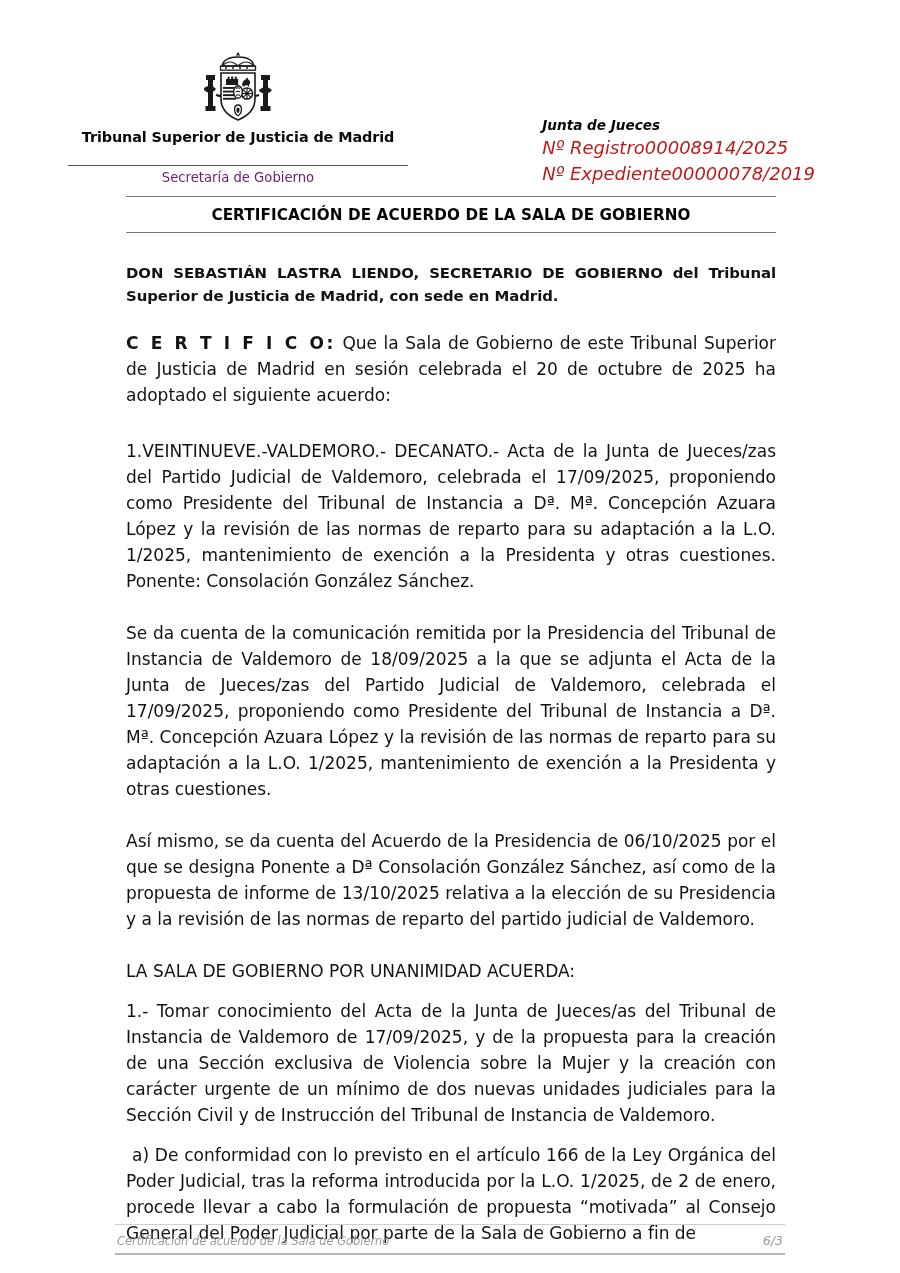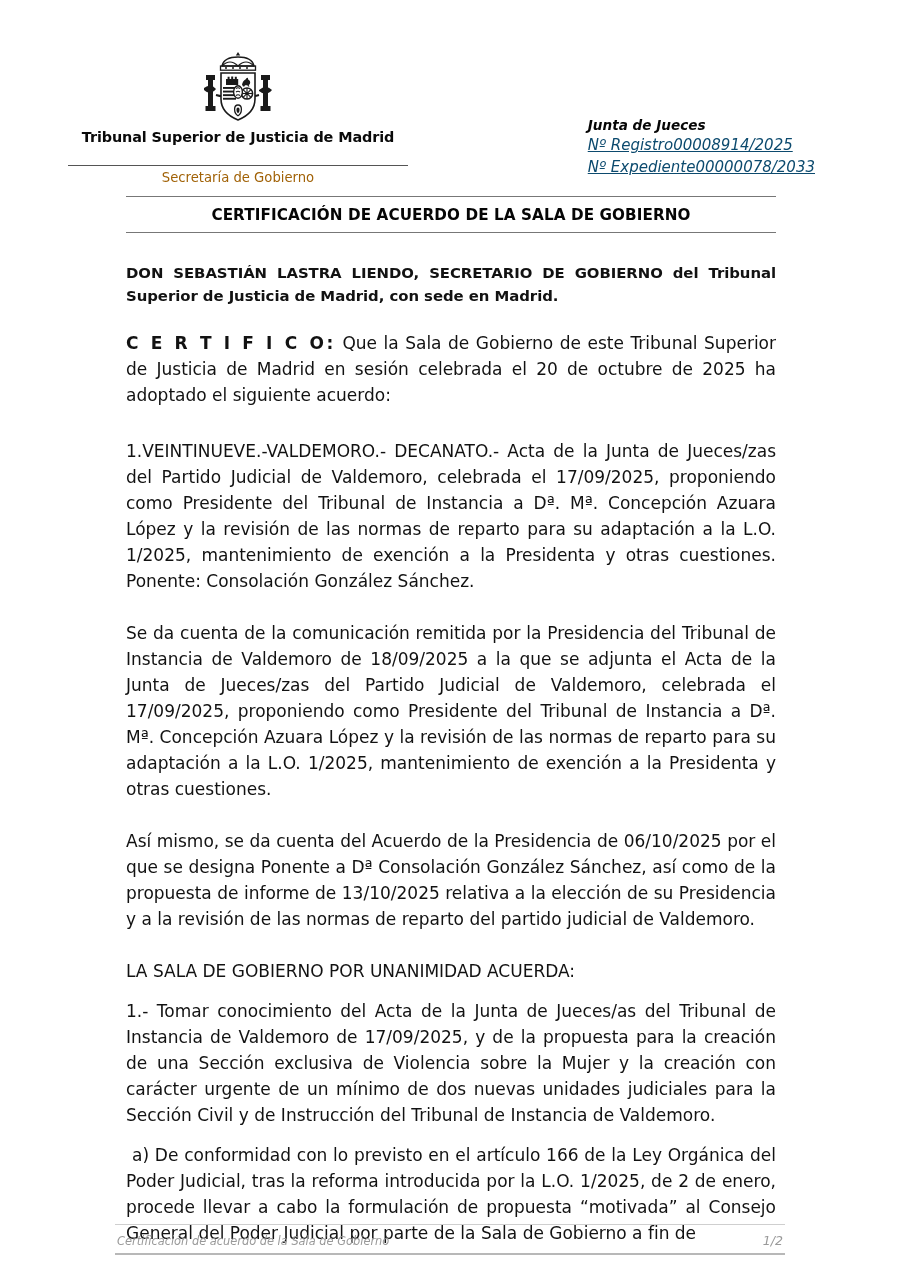--- a/index.html
+++ b/index.html
@@ -52,44 +52,43 @@
     color: #0a0a0a;
     padding-bottom: 19px;
     border-bottom: 1.4px solid #555555;
     display: block;
     line-height: 1.15;
     white-space: nowrap;
   }
   .org-sub {
     font-family: "DejaVu Sans", sans-serif;
     font-size: 13.2px;
-    color: #a16207;
+    color: #701a75;
     margin-top: 4px;
     line-height: 1.2;
   }
   .header-right {
     position: absolute;
     right: 85px;
     top: 57px;
     text-align: left;
     font-style: italic;
     line-height: 1.42;
     margin-top: 11px;
   }
   .hr-title {
     font-weight: bold;
     font-size: 13.6px;
     color: #060606;
     display: block;
   }
   .hr-line {
-    font-size: 15px;
-    color: #0c4a6e;
-    display: block;
-    text-decoration: underline;
+    font-size: 18px;
+    color: #b91c1c;
+    display: block;
   }
 
   
   .doc-title-wrap {
     position: absolute;
     top: 196px;
     left: 126px;
     width: 650px;
     border-top: 1.3px solid #777777;
     border-bottom: 1.3px solid #777777;
@@ -238,21 +237,21 @@
           <path d="M41 40.5 q2-1.5 4 0 M41 44 q2-1.5 4 0 M41 47.5 q2-1.5 4 0" fill="none" stroke="#1a1a1a" stroke-width="1.1"></path>
         </g>
       </svg>
       <span class="org-name">Tribunal Superior de Justicia de Madrid</span>
       <div class="org-sub">Secretaría de Gobierno</div>
     </div>
 
     <div class="header-right">
       <span class="hr-title">Junta de Jueces</span>
       <span class="hr-line">Nº Registro00008914/2025</span>
-      <span class="hr-line">Nº Expediente00000078/2033</span>
+      <span class="hr-line">Nº Expediente00000078/2019</span>
     </div>
   </div>
 
   <div class="doc-title-wrap">
     <div class="doc-title">CERTIFICACIÓN DE ACUERDO DE LA SALA DE GOBIERNO</div>
   </div>
 
   <div class="content">
 
     <p class="para bold">DON SEBASTIÁN LASTRA LIENDO, SECRETARIO DE GOBIERNO del Tribunal Superior de Justicia de Madrid, con sede en Madrid.</p>
@@ -271,18 +270,18 @@
 
 
     <p class="para indent-a">a) De conformidad con lo previsto en el artículo 166 de la Ley Orgánica del Poder Judicial, tras la reforma introducida por la L.O. 1/2025, de 2 de enero, procede llevar a cabo la formulación de propuesta “motivada” al Consejo General del Poder Judicial por parte de la Sala de Gobierno a fin de</p>
 
   </div>
 
   <div class="footer">
     <div class="footer-rule-top"></div>
     <div class="footer-inner">
       <span class="footer-text">Certificación de acuerdo de la Sala de Gobierno</span>
-      <span class="footer-page">1/2</span>
+      <span class="footer-page">6/3</span>
     </div>
     <div class="footer-rule-bottom"></div>
   </div>
 
 </div>
 
 </body></html>

